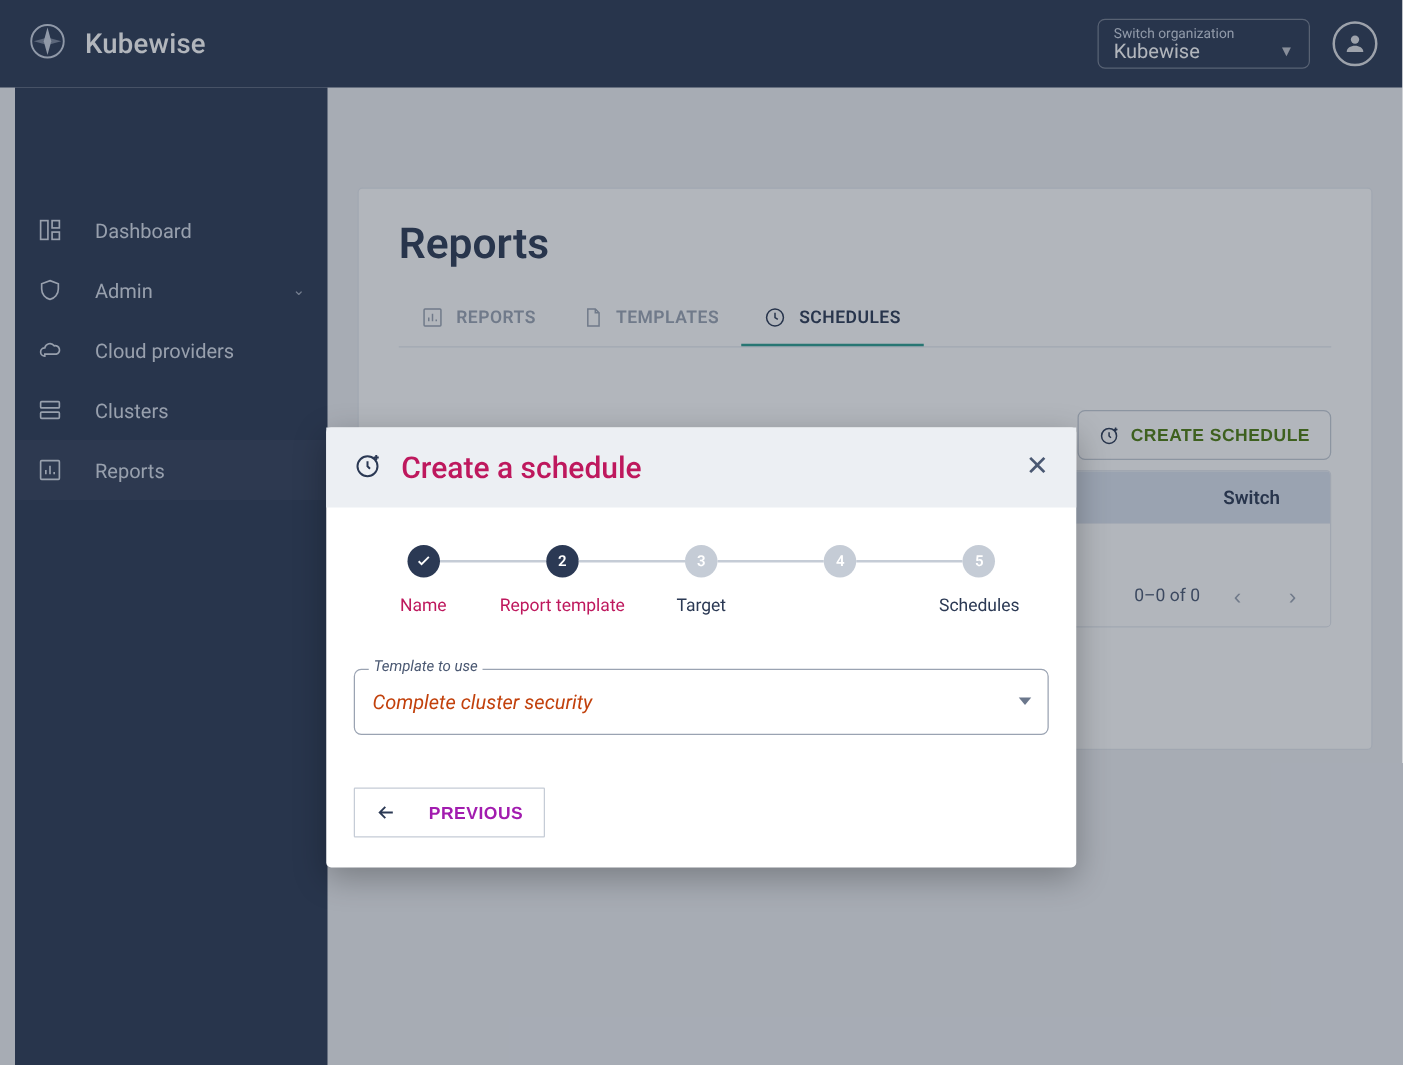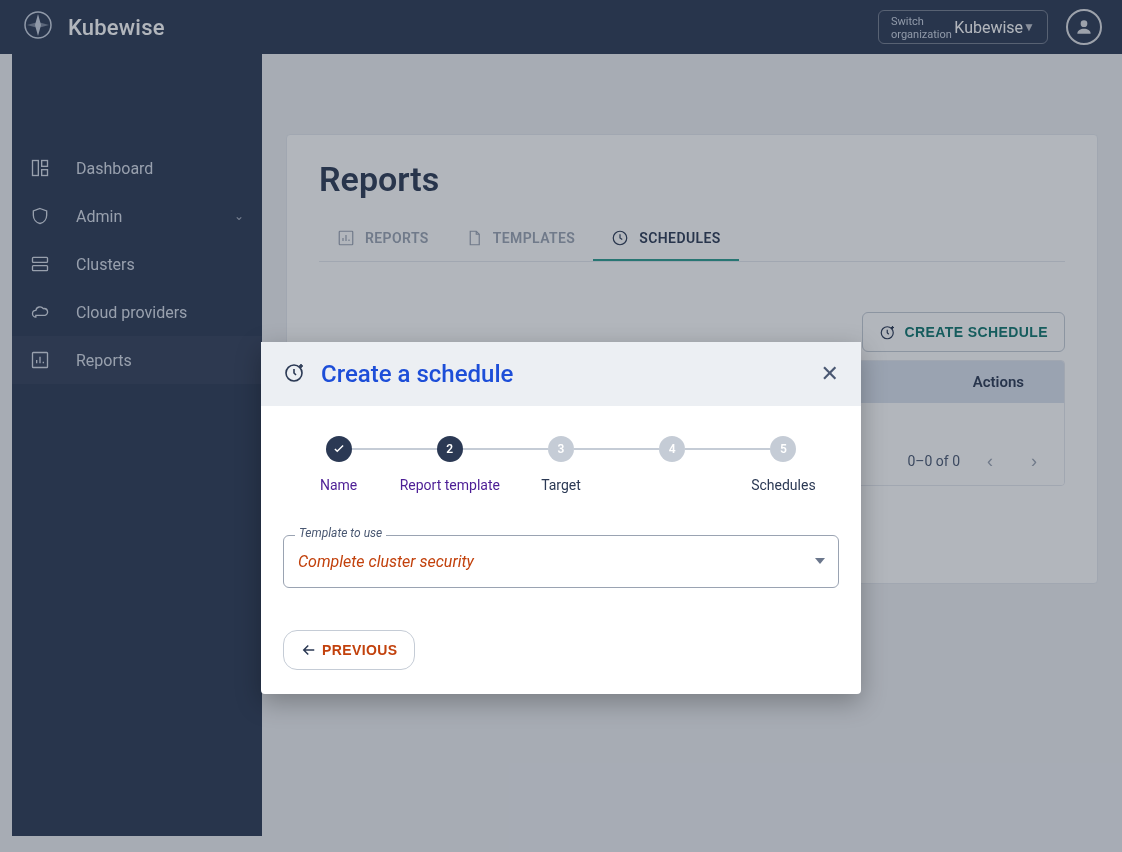--- a/index.html
+++ b/index.html
@@ -1,24 +1,24 @@
 <!DOCTYPE html>
 <html><head>
 <meta charset="utf-8">
 <style>
   * { box-sizing: border-box; }
   html, body { margin: 0; padding: 0; height: 100%; font-family: -apple-system, BlinkMacSystemFont, "Segoe UI", Roboto, Helvetica, Arial, sans-serif; color: #2b3954; }
   .app { width: 1122px; height: 852px; position: relative; background: #eef0f3; overflow: hidden; }
 
   
-  .header { height: 54px; background: #2b3954; display: flex; align-items: center; padding: 0 20px; color: #fff; }
+  .header { height: 70px; background: #2b3954; display: flex; align-items: center; padding: 0 20px; color: #fff; }
   .logo-wrap { display: flex; align-items: center; gap: 12px; }
   .logo-text { font-size: 22px; font-weight: 500; letter-spacing: 0.2px; color: #fff; }
   .header-spacer { flex: 1; }
-  .org-switch { border: 1px solid rgba(255,255,255,0.35); border-radius: 6px; padding: 4px 12px; width: 170px; display:flex; flex-direction:row; gap: 0px; position: relative; }
+  .org-switch { border: 1px solid rgba(255,255,255,0.35); border-radius: 6px; padding: 4px 12px; width: 170px; display:flex; flex-direction:column; gap: 0px; position: relative; }
   .org-switch-label { font-size: 11px; color: #cbd3e1; margin-bottom: -2px; }
   .org-switch-value { font-size: 16px; color: #fff; display: flex; align-items: center; justify-content: space-between; }
   .org-switch .chev { opacity: 0.7; font-size: 12px; }
   .avatar { width: 36px; height: 36px; border: 2px solid rgba(255,255,255,0.85); border-radius: 50%; margin-left: 18px; display:flex; align-items:center; justify-content:center; }
   .avatar svg { width: 20px; height: 20px; fill: rgba(255,255,255,0.85); }
 
   
   .body { display: flex; height: calc(852px - 70px); padding-left: 12px; }
 
   
@@ -33,58 +33,58 @@
   .main { flex: 1; padding: 80px 24px 0 24px; }
   .card-shell { background: #fff; border-radius: 4px; border: 1px solid #e5e9ef; padding: 24px 32px 80px 32px; min-height: 450px; }
   .page-title { font-size: 34px; font-weight: 600; margin: 0 0 18px 0; }
 
   .tabs { display:flex; gap: 0; border-bottom: 1px solid #e5e9ef; margin-bottom: 50px; }
   .tab { display:flex; align-items:center; gap: 10px; padding: 12px 18px; font-size: 14px; font-weight: 600; letter-spacing: 0.4px; color: #9aa3b2; cursor: pointer; border-bottom: 2px solid transparent; text-transform: uppercase; }
   .tab svg { width: 18px; height: 18px; stroke: currentColor; fill: none; stroke-width: 1.6; }
   .tab.active { color: #2b3954; border-bottom-color: #2b9d8f; }
 
   .toolbar { display:flex; justify-content:flex-end; margin-bottom: 8px; }
-  .btn-outline { border: 1px solid #c5ccd6; border-radius: 6px; padding: 10px 16px; color: #0f766e; font-weight: 600; letter-spacing: 0.4px; display:flex; align-items:center; gap: 8px; font-size: 14px; background:#fff; cursor:pointer; }
+  .btn-outline { border: 1px solid #c5ccd6; border-radius: 6px; padding: 10px 16px; color: #4d7c0f; font-weight: 600; letter-spacing: 0.4px; display:flex; align-items:center; gap: 8px; font-size: 14px; background:#fff; cursor:pointer; }
   .btn-outline svg { width: 18px; height: 18px; stroke: #2b3954; }
 
   .table { border: 1px solid #e5e9ef; border-radius: 4px; overflow: hidden; }
   .table-head { background: #dbe2ee; display:flex; }
   .th { font-weight: 600; font-size: 15px; color: #2b3954; padding: 12px 16px; }
   .th.actions { margin-left: auto; text-align:right; padding-right: 40px; }
   .table-body { height: 34px; background:#fff; }
   .table-footer { display:flex; justify-content:flex-end; align-items:center; gap: 16px; padding: 10px 16px; font-size: 14px; color: #4a5872; background:#fff; }
   .pager-btn { width: 28px; height: 28px; display:flex; align-items:center; justify-content:center; color:#9aa3b2; border:none; background:none; font-size:18px; cursor:pointer;}
 
   
   .overlay { position:absolute; inset:0; background: rgba(35,45,64,0.35); display:flex; align-items:flex-start; justify-content:center; }
   .dialog { margin-top: 342px; width: 600px; background: #fff; border-radius: 4px; box-shadow: 0 8px 26px rgba(0,0,0,0.28); }
   .dialog-header { background: #eceff3; padding: 18px 22px; display:flex; align-items:center; gap: 14px; }
-  .dialog-header .title { font-size: 24px; font-weight: 500; color: #1d4ed8; text-align: center; }
+  .dialog-header .title { font-size: 24px; font-weight: 500; color: #be185d; text-align: center; }
   .dialog-header .close { margin-left:auto; font-size: 22px; color:#4a5872; cursor:pointer; line-height:1; }
   .dialog-body { padding: 30px 22px 12px 22px; }
 
   .stepper { display:flex; align-items:flex-start; justify-content:space-between; gap: 0; margin-bottom: 40px; }
   .step { flex:1; text-align:center; position:relative; }
   .step .circle { width: 26px; height: 26px; border-radius: 50%; background:#c5ccd6; color:#fff; display:flex; align-items:center; justify-content:center; margin: 0 auto 14px auto; font-size: 12px; font-weight:600; }
   .step.done .circle { background:#2b3954; }
   .step.current .circle { background:#2b3954; }
-  .step .step-label { font-size: 14px; color:#4c1d95; line-height: 1.35; }
+  .step .step-label { font-size: 14px; color:#be185d; line-height: 1.35; }
   .step.pending .step-label { color:#2b3954; }
   .step .line { position:absolute; top:12px; height:2px; background:#c5ccd6; width: calc(100% - 26px); left: calc(50% + 13px); }
   .step:last-child .line { display:none; }
   .step.done .line, .step.done + .step .prevline {}
   .step.done .circle svg { width:14px; height:14px; stroke:#fff; stroke-width:2.5; fill:none; }
 
   .field-wrap { position:relative; margin-top: 8px; margin-bottom: 30px; font-style: italic;}
   .field-label { position:absolute; top:-9px; left:12px; background:#fff; padding:0 4px; font-size:12px; color:#4a5872; }
   .select-box { border:1px solid #9aa3b2; border-radius:6px; padding: 16px 40px 16px 14px; font-size: 16px; color:#c2410c; display:flex; align-items:center; justify-content:space-between; cursor:pointer;}
   .select-box .caret { position:absolute; right:14px; top:50%; transform:translateY(-50%); width:0;height:0;border-left:5px solid transparent;border-right:5px solid transparent;border-top:6px solid #6b778c;}
 
   .dialog-footer { display:flex; justify-content:space-between; padding: 0 22px 24px 22px; }
-  .dlg-btn { border:1px solid #c5ccd6; border-radius:14px; padding:10px 16px; color:#c2410c; font-weight:600; letter-spacing:0.4px; display:flex; align-items:center; gap:4px; font-size:14px; background:#fff; cursor:pointer; }
+  .dlg-btn { border:1px solid #c5ccd6; border-radius:1px; padding:10px 16px; color:#a21caf; font-weight:600; letter-spacing:0.4px; display:flex; align-items:center; gap:25px; font-size:14px; background:#fff; cursor:pointer; }
   .dlg-btn svg { width:18px;height:18px;stroke:#2b3954;stroke-width:2;fill:none;}
 </style>
 </head>
 <body>
 
 <div class="app">
 
   <div class="header">
     <div class="logo-wrap">
       <span class="logo-mark">
@@ -129,33 +129,33 @@
             <svg viewBox="0 0 24 24">
               <path d="M12 3l8 3v5c0 5-3.5 9-8 10-4.5-1-8-5-8-10V6l8-3z"></path>
             </svg>
           </span>
         <span>Admin</span>
         <span class="chev">⌄</span>
       </div>
       <div class="nav-item">
         <span class="nav-icon">
             <svg viewBox="0 0 24 24">
+              <path d="M7 18a4 4 0 010-8 5 5 0 019-2 4 4 0 012 8H7z"></path>
+            </svg>
+          </span>
+        <span>Cloud providers</span>
+      </div>
+      <div class="nav-item">
+        <span class="nav-icon">
+            <svg viewBox="0 0 24 24">
               <rect x="3" y="4" width="18" height="6" rx="1"></rect>
               <rect x="3" y="14" width="18" height="6" rx="1"></rect>
             </svg>
           </span>
         <span>Clusters</span>
-      </div>
-      <div class="nav-item">
-        <span class="nav-icon">
-            <svg viewBox="0 0 24 24">
-              <path d="M7 18a4 4 0 010-8 5 5 0 019-2 4 4 0 012 8H7z"></path>
-            </svg>
-          </span>
-        <span>Cloud providers</span>
       </div>
       <div class="nav-item active">
         <span class="nav-icon">
             <svg viewBox="0 0 24 24">
               <rect x="3" y="3" width="18" height="18" rx="1"></rect>
               <path d="M8 16V12M12 16V8M16 16v-2"></path>
             </svg>
           </span>
         <span>Reports</span>
       </div>
@@ -196,21 +196,21 @@
                 <path d="M11 9v4l2 2"></path>
                 <path d="M18 4v4M16 6h4"></path>
               </svg>
             <span>CREATE SCHEDULE</span>
           </button>
         </div>
 
         <div class="table">
           <div class="table-head">
             <div class="th" style="flex:1"></div>
-            <div class="th actions">Actions</div>
+            <div class="th actions">Switch</div>
           </div>
           <div class="table-body"></div>
           <div class="table-footer">
             <span>0–0 of 0</span>
             <button class="pager-btn">‹</button>
             <button class="pager-btn">›</button>
           </div>
         </div>
       </div>
     </div>

